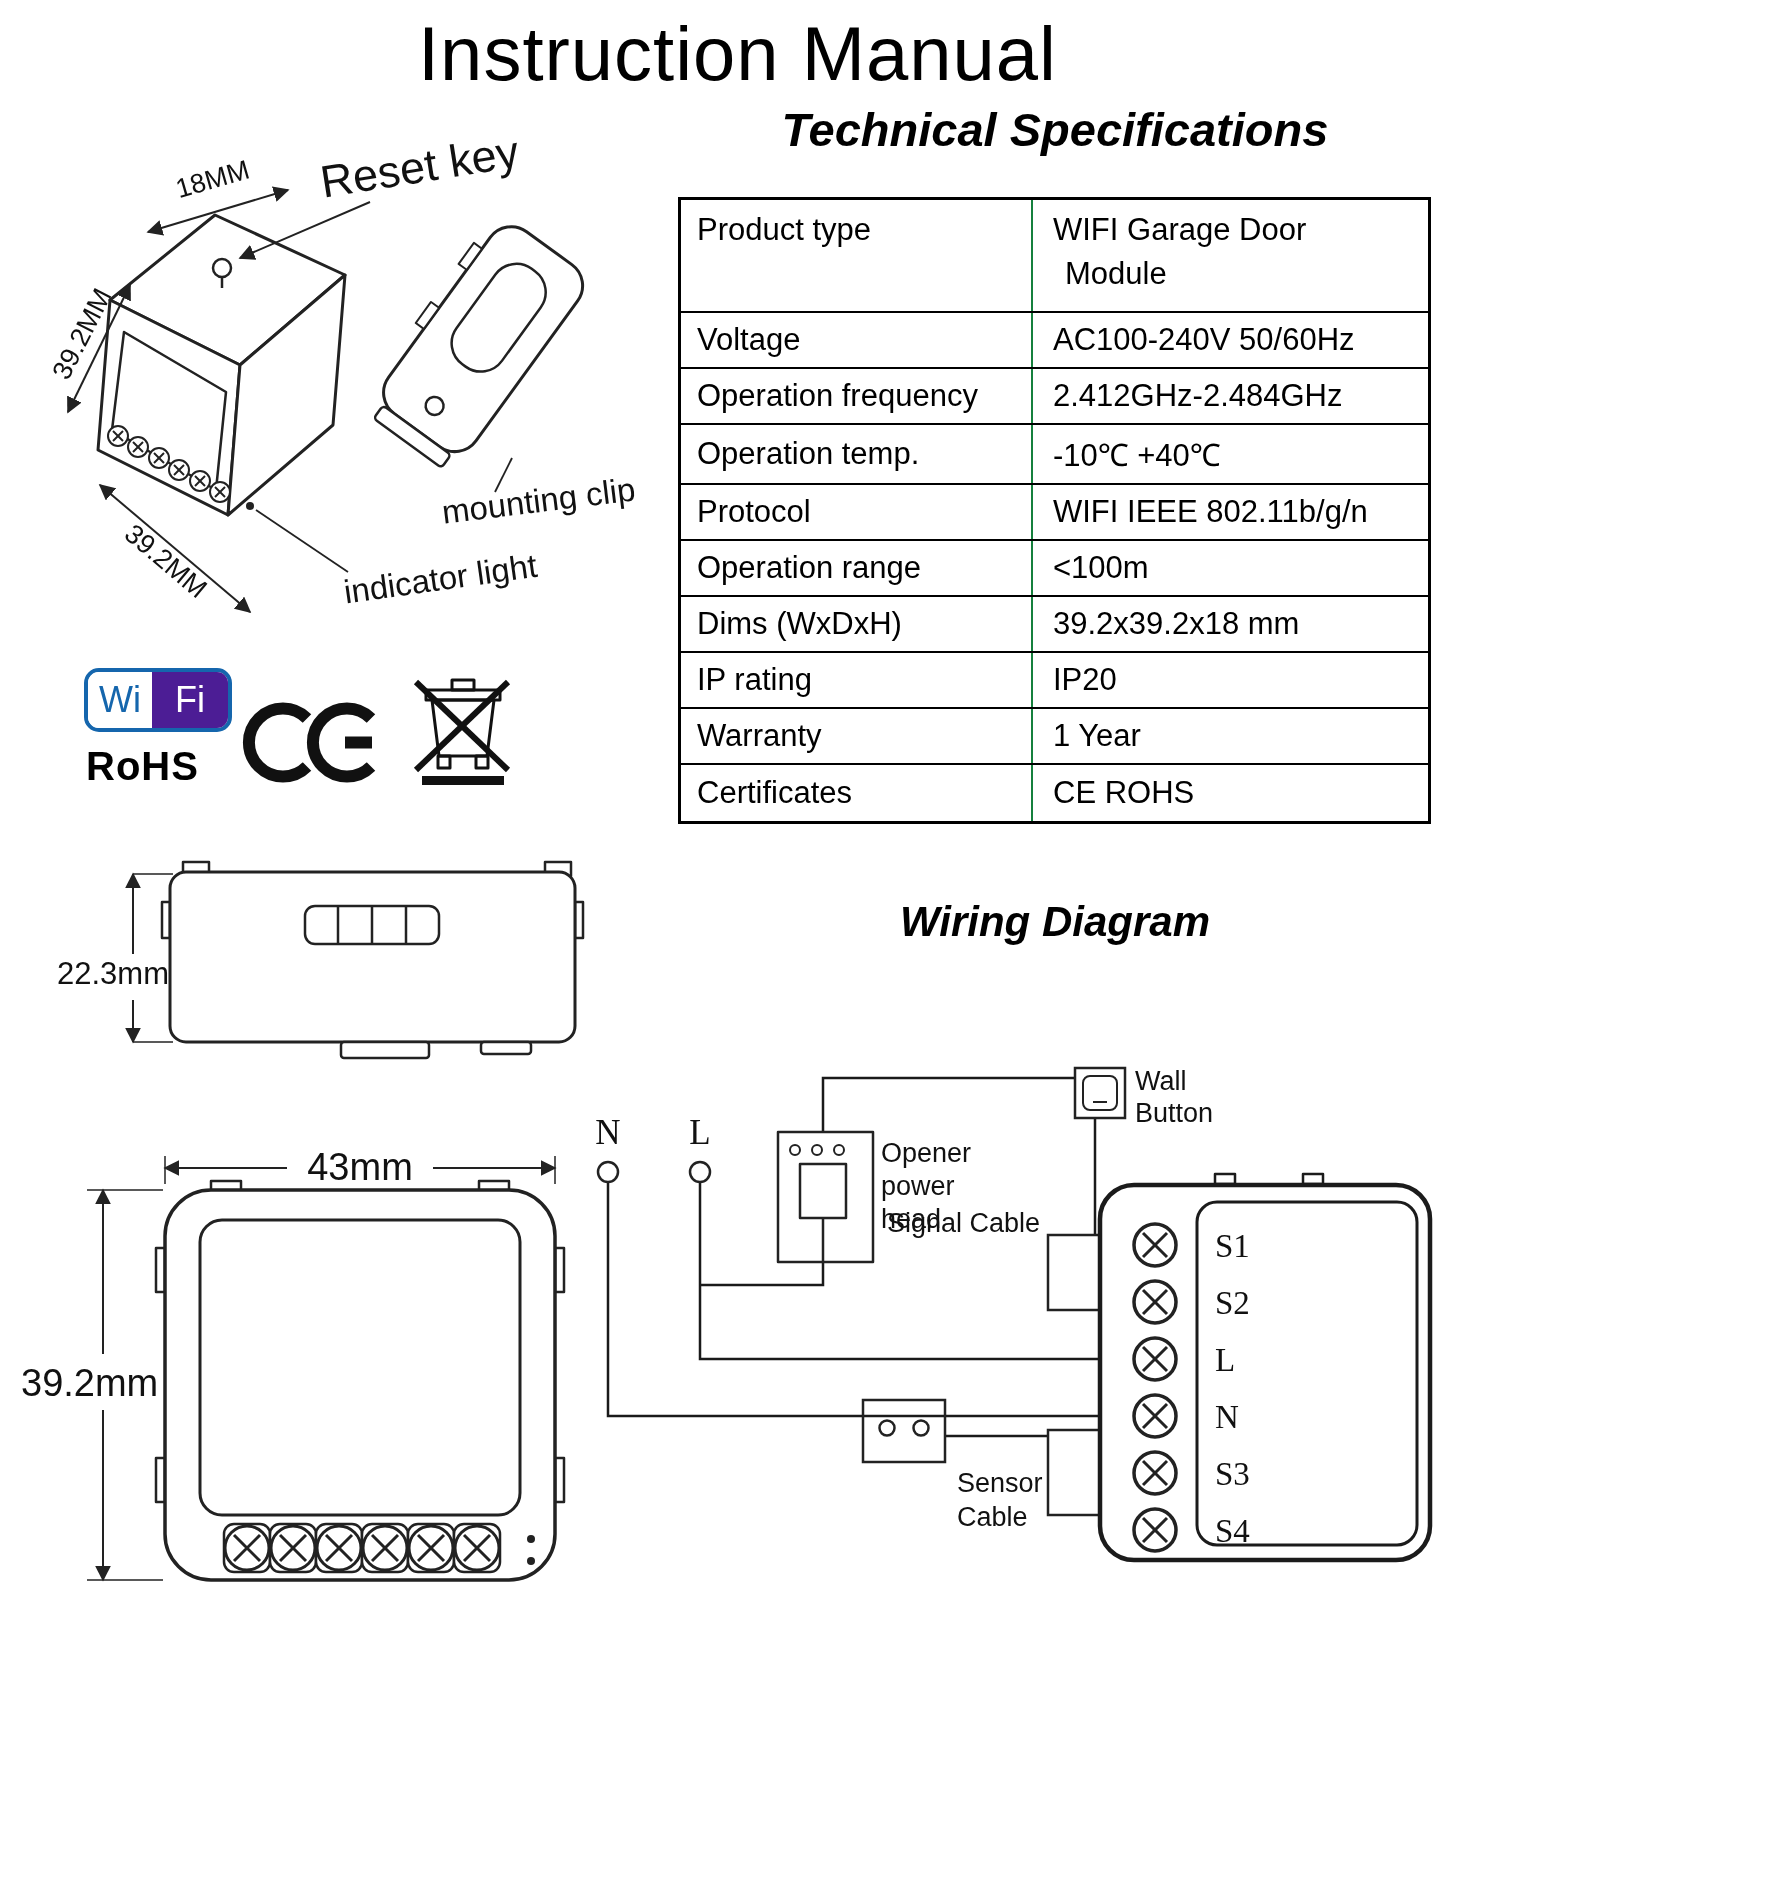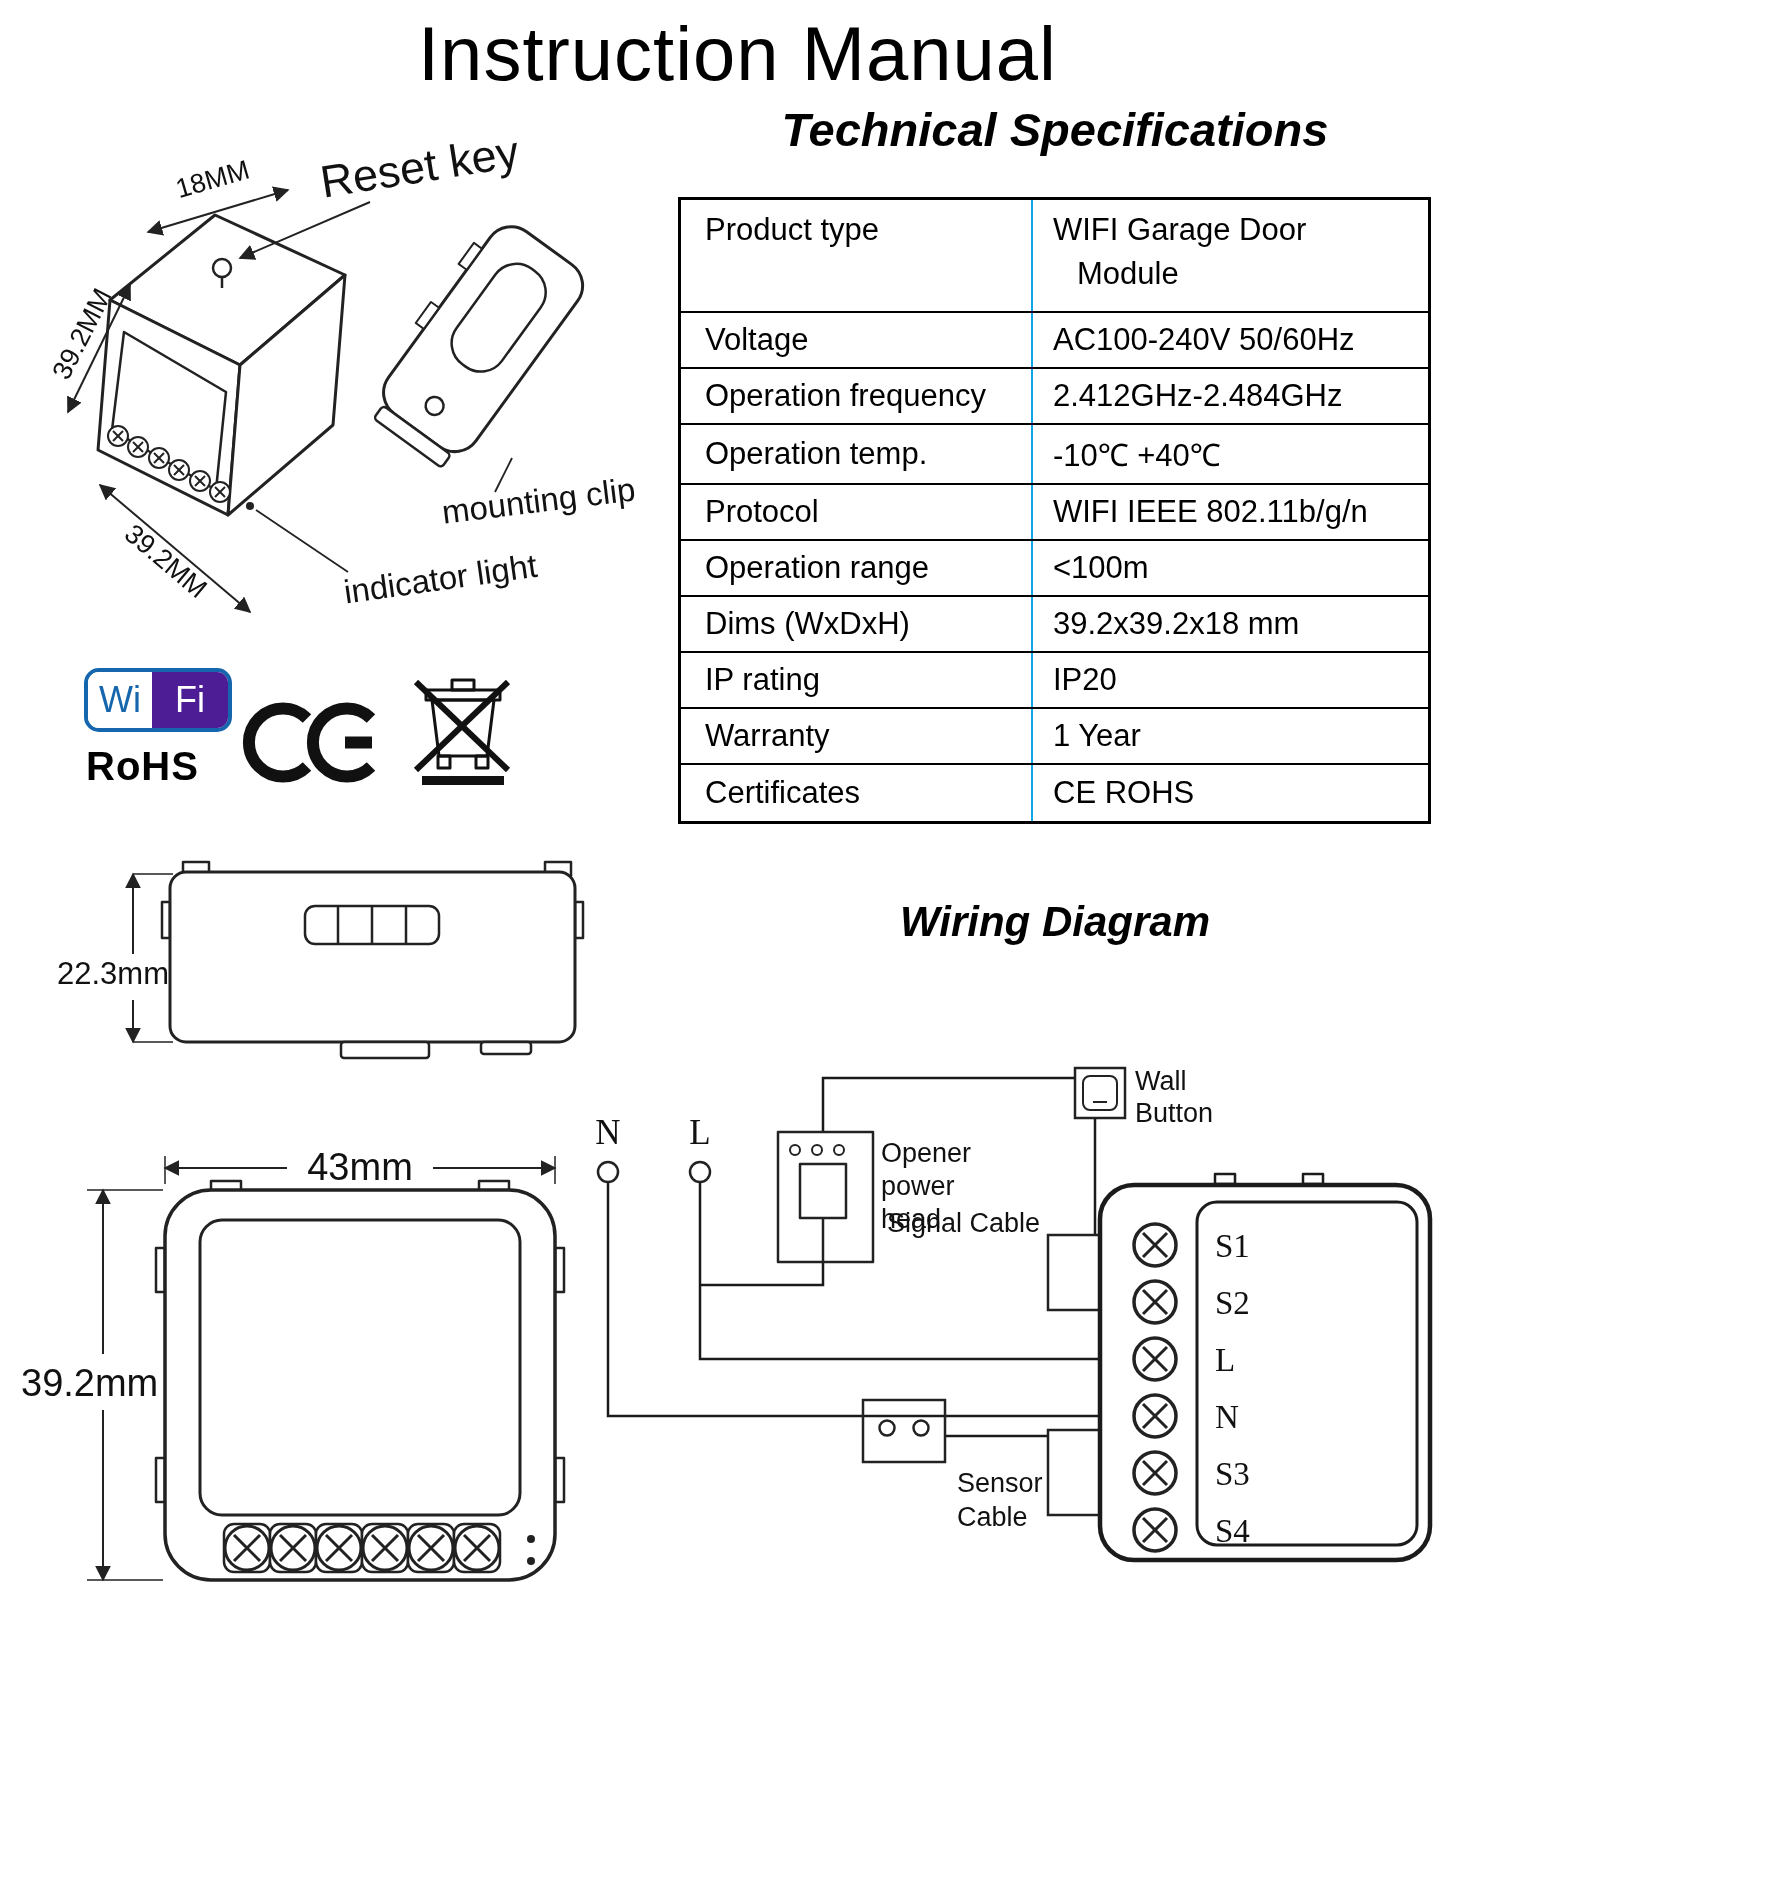--- a/index.html
+++ b/index.html
@@ -13,26 +13,26 @@
   #spec-heading{left:700px;top:102px;width:710px;text-align:center;
          font-size:47px;font-weight:bold;font-style:italic}
   #wiring-heading{left:700px;top:898px;width:710px;text-align:center;
          font-size:42px;font-weight:bold;font-style:italic}
 
   
   #spec-table{left:678px;top:197px;width:753px;border:3px solid #000;font-size:31px}
   .spec-row{display:flex;min-height:56px;border-bottom:2px solid #000}
   .spec-row:last-child{border-bottom:none}
   .spec-row.tall{min-height:113px}
-  .spec-label{flex:0 0 352px;border-right:2px solid #0ea5e9;
-              padding:8px 6px 8px 24px;display:flex;align-items:center}
+  .spec-label{flex:0 0 352px;border-right:2px solid #15803d;
+              padding:8px 6px 8px 16px;display:flex;align-items:center}
   .spec-row.tall .spec-label{align-items:flex-start;padding-top:12px}
   .spec-value{flex:1;padding:8px 6px 8px 20px;display:flex;align-items:center}
   .spec-row.tall .spec-value{display:block;padding-top:12px}
-  .spec-row.tall .spec-value .line2{margin-left:24px;margin-top:8px}
+  .spec-row.tall .spec-value .line2{margin-left:12px;margin-top:8px}
 
   
   #wifi-logo{left:84px;top:668px;width:148px;height:64px;border:4px solid #1566ad;
              border-radius:15px;display:flex;overflow:hidden;background:#fff}
   .wifi-wi{width:64px;background:#fff;color:#1566ad;font-weight:normal;font-size:36px;
            display:flex;align-items:center;justify-content:center}
   .wifi-fi{flex:1;background:#4c1d95;color:#fff;font-weight:normal;font-size:36px;
            display:flex;align-items:center;justify-content:center}
   #rohs{left:86px;top:744px;font-size:40px;font-weight:bold;letter-spacing:1px}
 

